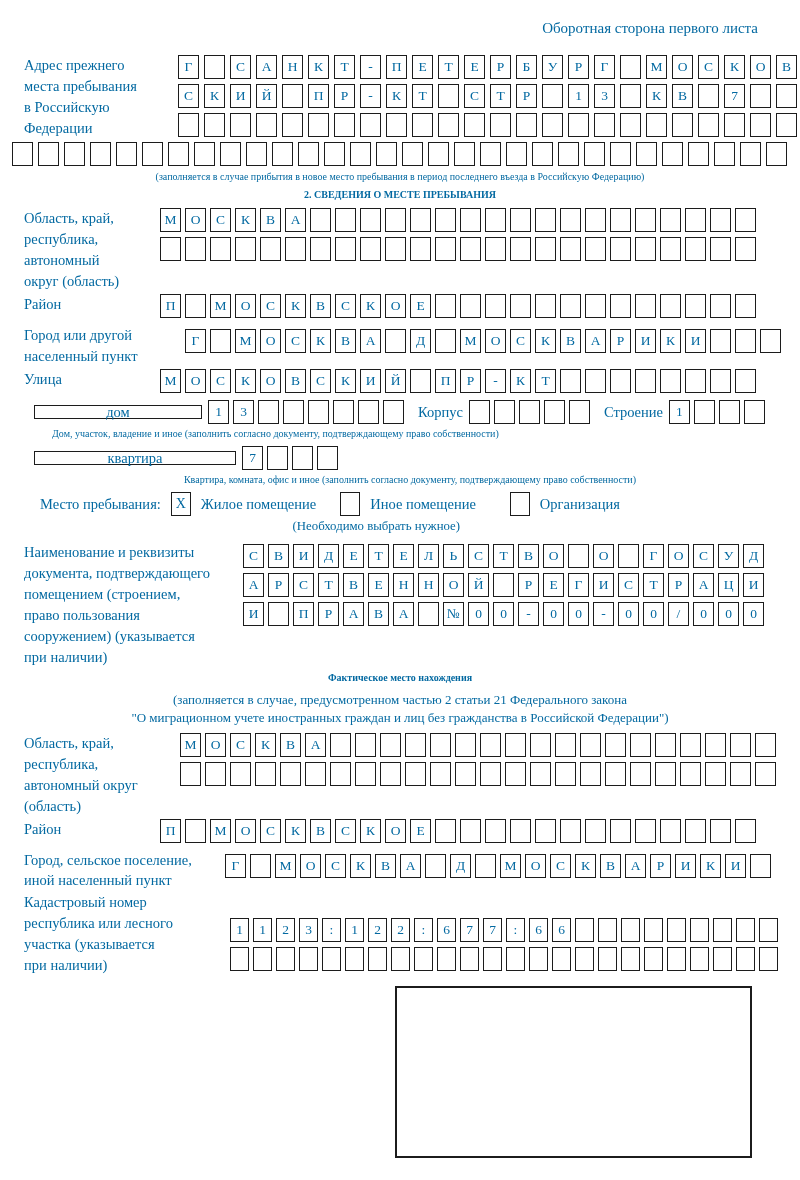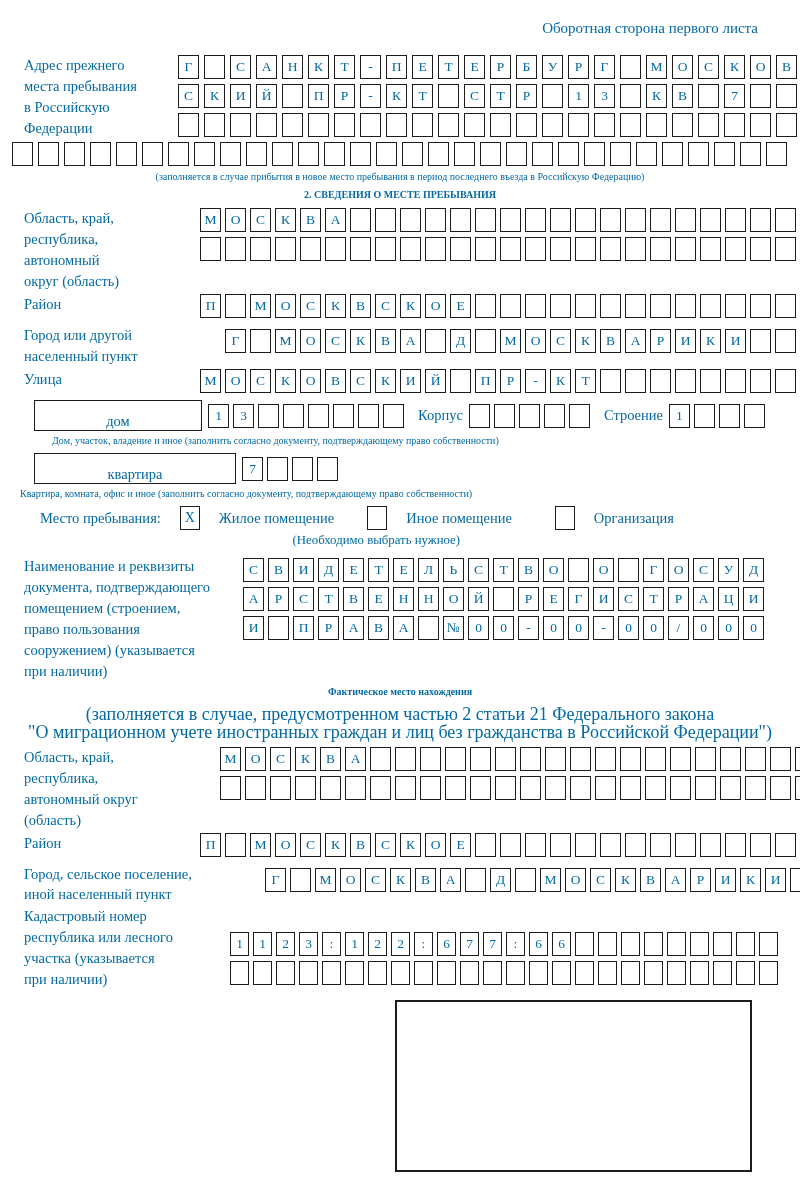--- a/index.html
+++ b/index.html
@@ -14,34 +14,34 @@
   .cellrow { display: flex; gap: 4px; margin-bottom: 5px; }
   .g5 { gap: 5px; }
   .cell { flex: none; width: 21px; height: 24px; border: 1.6px solid #1c1c1c;
           display: flex; align-items: center; justify-content: center;
           font-size: 13.5px; background: #fff; }
   .sm .cell { width: 19px; }
   .ml12 { margin-left: 12px; }
   .mt4 { margin-top: 4px; }
   .note { font-size: 10px; text-align: center; margin: 1px 0 7px; }
   .sec-title { font-weight: bold; text-align: center; font-size: 10px; margin: 4px 0 8px; }
-  .wide-box { border: 1.6px solid #1c1c1c; height: 31px; flex: none;
-              display: flex; align-items: flex-end; justify-content: center; font-size: 14.5px; }
+  .wide-box { border: 1.6px solid #1c1c1c; height: 14px; flex: none;
+              display: flex; align-items: center; justify-content: center; font-size: 14.5px; }
   .house-row, .apt-row { display: flex; align-items: center; margin-left: 34px; margin-bottom: 4px; }
   .house-row .cellrow, .apt-row .cellrow { margin-bottom: 0; margin-left: 6px; }
   .inline-label { font-size: 14.5px; margin: 0 0 0 14px; }
-  .stay-row { display: flex; align-items: center; margin-left: 40px; font-size: 14.5px; gap: 19px; margin-top: 4px; }
+  .stay-row { display: flex; align-items: center; margin-left: 40px; font-size: 14.5px; gap: 10px; margin-top: 4px; }
   .chk { width: 20px; height: 24px; border: 1.6px solid #1c1c1c; flex: none;
          display: inline-flex; align-items: center; justify-content: center; font-size: 14px; }
   .stay-note { font-size: 12.8px; margin: 3px 0 8px 160px; width: 300px; text-align: right; }
-  .center-note { font-size: 18px; text-align: center; line-height: 18px; }
+  .center-note { font-size: 13px; text-align: center; line-height: 18px; }
   .doc-rows { padding-top: 2px; }
   .cad-rows { padding-top: 26px; }
   .stamp-box { width: 357px; height: 172px; border: 2px solid #1c1c1c; margin: 10px 0 6px 395px; }
-  .mb2 { margin-bottom: 2px; gap: 40px; }
+  .mb2 { margin-bottom: 2px; }
 </style>
 </head>
 <body>
 
 <div class="page">
 
   <div class="hdr">Оборотная сторона первого листа</div>
 
   <div class="flexblock" style="margin-top:18px">
     <div class="label-col w178">
@@ -359,21 +359,21 @@
     <div class="wide-box" style="width:202px">
       <span>квартира</span>
     </div>
     <div class="cellrow">
         <div class="cell">7</div>
         <div class="cell"></div>
         <div class="cell"></div>
         <div class="cell"></div>
       </div>
   </div>
-  <div class="note" style="text-align:left;margin-left:20px">Квартира, комната, офис и иное (заполнить согласно документу, подтверждающему право собственности)</div>
+  <div class="note" style="text-align:center;margin-left:20px">Квартира, комната, офис и иное (заполнить согласно документу, подтверждающему право собственности)</div>
 
   <div class="stay-row">
     <span>Место пребывания:</span>
     <span class="chk">X</span>
     <span>Жилое помещение</span>
     <span class="chk" style="margin-left:14px"></span>
     <span>Иное помещение</span>
     <span class="chk" style="margin-left:24px"></span>
     <span>Организация</span>
   </div>

